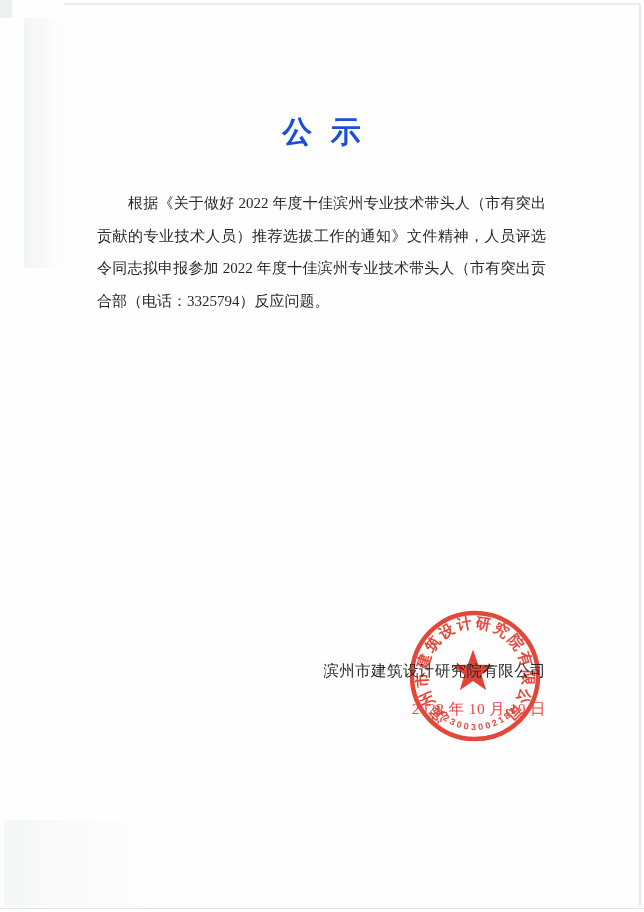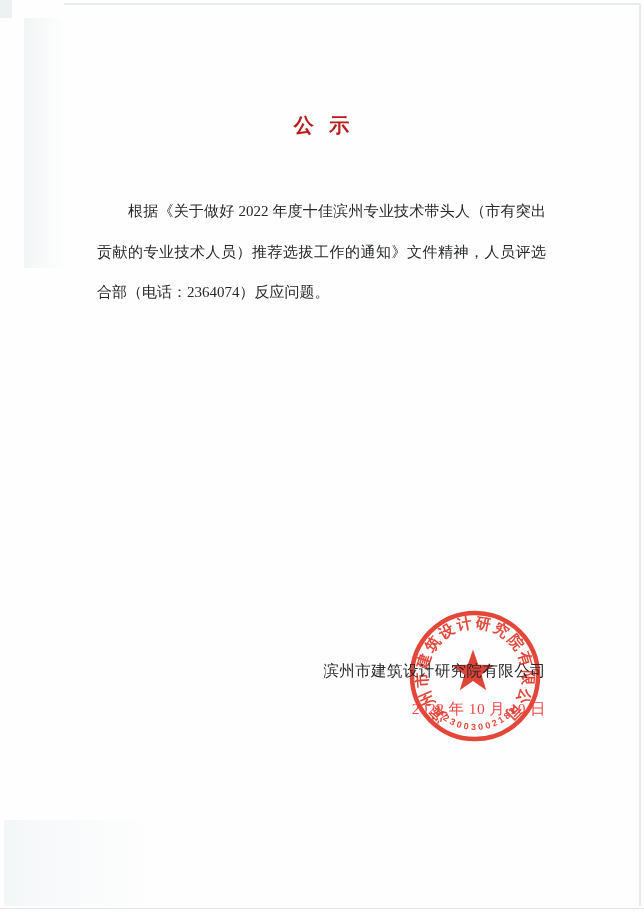--- a/index.html
+++ b/index.html
@@ -22,28 +22,28 @@
   .edge-left-shadow2{
     position:absolute;left:4px;top:820px;width:150px;height:86px;
     background:linear-gradient(to right,#f4f7f8,rgba(255,255,255,0));
   }
   .corner-chip{position:absolute;left:0;top:0;width:12px;height:18px;background:#eef1f2;}
 
   .doc-title{
     position:absolute;left:0;top:112px;width:100%;
     margin:0;text-align:center;
     font-family:"Liberation Sans","DejaVu Sans",sans-serif;
-    font-size:20px;font-weight:700;letter-spacing:1px;word-spacing:8px;
-    color:#b91c1c;
+    font-size:30px;font-weight:700;letter-spacing:1px;word-spacing:8px;
+    color:#1d4ed8;
   }
   .body-text{
     position:absolute;left:97px;top:187px;width:449px;
     font-size:15px;line-height:32.7px;color:#26282b;
   }
-  .body-line{display:block;height:32.7px;white-space:nowrap;margin-top:8px;}
+  .body-line{display:block;height:32.7px;white-space:nowrap;}
   .jline{white-space:normal;text-align:justify;text-align-last:justify;}
   .indent{padding-left:31px;box-sizing:border-box;}
 
   .sig-company{
     position:absolute;right:98px;top:661px;
     font-size:15.5px;letter-spacing:0.4px;color:#26282b;
     z-index:3;
   }
   .sig-date{
     position:absolute;right:98px;top:699px;
@@ -71,21 +71,22 @@
   <div class="edge-right"></div>
   <div class="edge-bottom"></div>
   <div class="edge-left-shadow"></div>
   <div class="edge-left-shadow2"></div>
 
   <h1 class="doc-title">公 示</h1>
 
   <div class="body-text">
     <span class="body-line jline indent">根据《关于做好 2022 年度十佳滨州专业技术带头人（市有突出</span>
     <span class="body-line jline">贡献的专业技术人员）推荐选拔工作的通知》文件精神，人员评选</span>
-    <span class="body-line">合部（电话：2364074）反应问题。</span>
+    <span class="body-line jline">令同志拟申报参加 2022 年度十佳滨州专业技术带头人（市有突出贡</span>
+    <span class="body-line">合部（电话：3325794）反应问题。</span>
   </div>
 
   <svg class="seal" viewBox="0 0 160 160" xmlns="http://www.w3.org/2000/svg" aria-hidden="true">
     <defs>
       <path id="seal-name-arc" d="M 52.47 119.32 A 48 48 0 1 1 107.53 119.32" fill="none"></path>
       <path id="seal-number-arc" d="M 35.76 110.97 A 54 54 0 0 0 124.24 110.97" fill="none"></path>
     </defs>
     <circle cx="80" cy="80" r="63" fill="none" stroke="#e23a2c" stroke-width="4.5"></circle>
     <polygon fill="#df3629" points="78,53.5 83.29,68.72 99.4,69.05 86.56,78.78 91.23,94.2 78,85 64.77,94.2 69.44,78.78 56.6,69.05 72.71,68.72"></polygon>
     <text class="arc-name" fill="#e23a2c">

